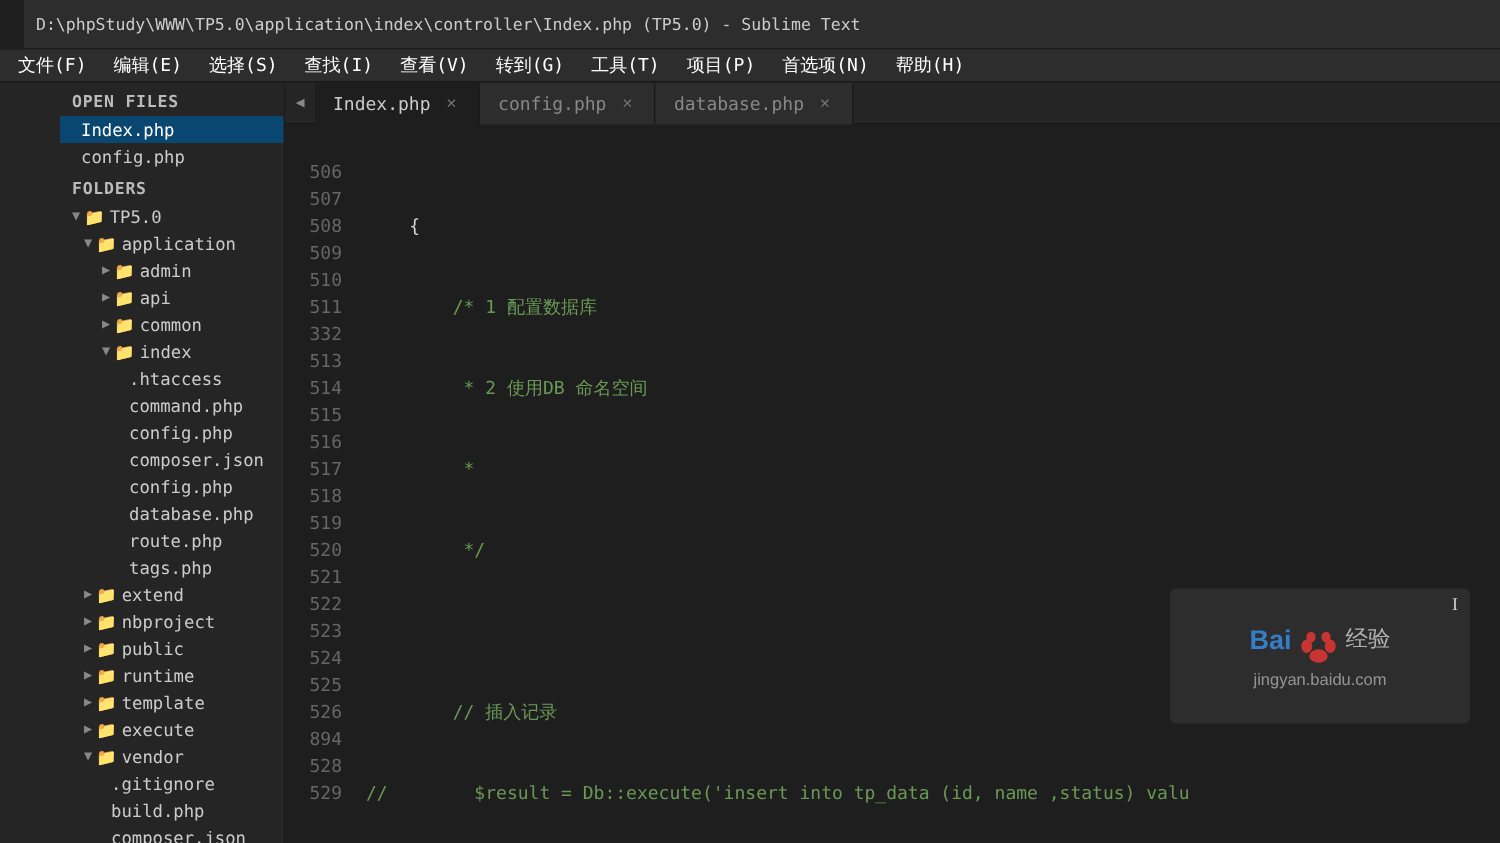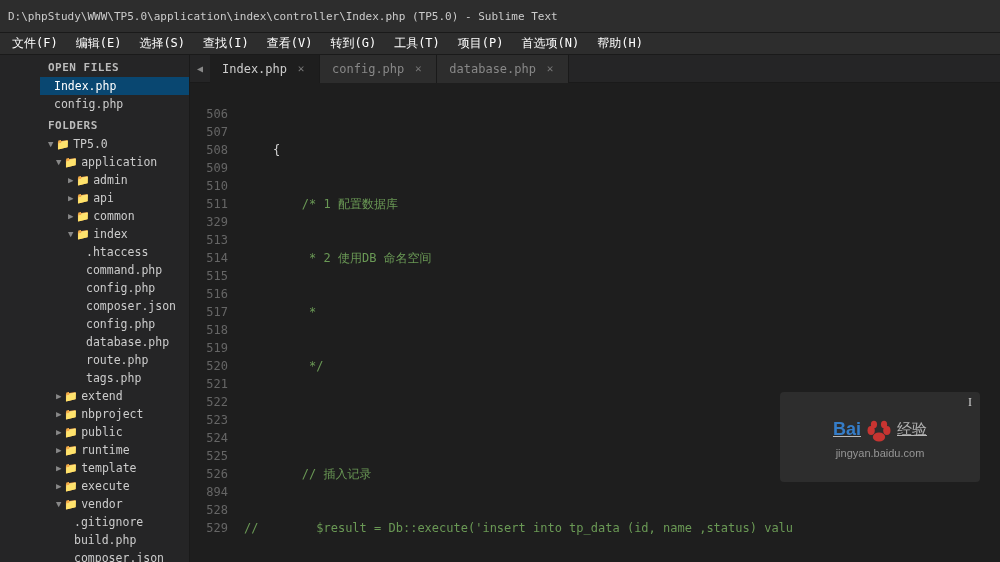--- a/index.html
+++ b/index.html
@@ -19,20 +19,21 @@
     #title-bar {
       background: #2d2d2d;
       color: #ccc;
       font-size: 11px;
       padding: 16px 8px;
       height: 22px;
       display: flex;
       align-items: center;
       flex-shrink: 0;
       border-bottom: 1px solid #1a1a1a;
+      margin-left: 16px;
     }
 
     
     #menu-bar {
       background: #2d2d2d;
       color: #ffffff;
       font-size: 12px;
       padding: 2px 4px;
       height: 22px;
       display: flex;
@@ -348,21 +349,21 @@
 
     <div id="editor">
       <div class="code-area">
         <div class="line-numbers">
           <div class="line-number">506</div>
           <div class="line-number">507</div>
           <div class="line-number">508</div>
           <div class="line-number">509</div>
           <div class="line-number">510</div>
           <div class="line-number">511</div>
-          <div class="line-number">329</div>
+          <div class="line-number">332</div>
           <div class="line-number">513</div>
           <div class="line-number">514</div>
           <div class="line-number">515</div>
           <div class="line-number">516</div>
           <div class="line-number">517</div>
           <div class="line-number">518</div>
           <div class="line-number">519</div>
           <div class="line-number">520</div>
           <div class="line-number">521</div>
           <div class="line-number">522</div>
@@ -398,21 +399,21 @@
           
           
           
           
         </div>
       </div>
 
       <div style="position:absolute; right: 28px; top: 292px; color:#ccc; font-size:12px; font-family:Consolas;">I</div>
 
       <div id="watermark">
-        <div style="display:flex; align-items:center; gap:4px;text-decoration:underline;">
+        <div style="display:flex; align-items:flex-start; gap:4px;">
           <span style="font-size:18px; font-weight:bold; color:#3a8ee6; font-family:Arial;">Bai</span>
           <svg width="28" height="28" viewBox="0 0 100 100">
             <ellipse cx="50" cy="75" rx="22" ry="16" fill="#e53935"></ellipse>
             <ellipse cx="22" cy="52" rx="13" ry="16" fill="#e53935"></ellipse>
             <ellipse cx="78" cy="52" rx="13" ry="16" fill="#e53935"></ellipse>
             <ellipse cx="32" cy="30" rx="11" ry="13" fill="#e53935"></ellipse>
             <ellipse cx="68" cy="30" rx="11" ry="13" fill="#e53935"></ellipse>
           </svg>
           <span style="font-size:15px; color:#ccc; font-family:Arial;">经验</span>
         </div>

